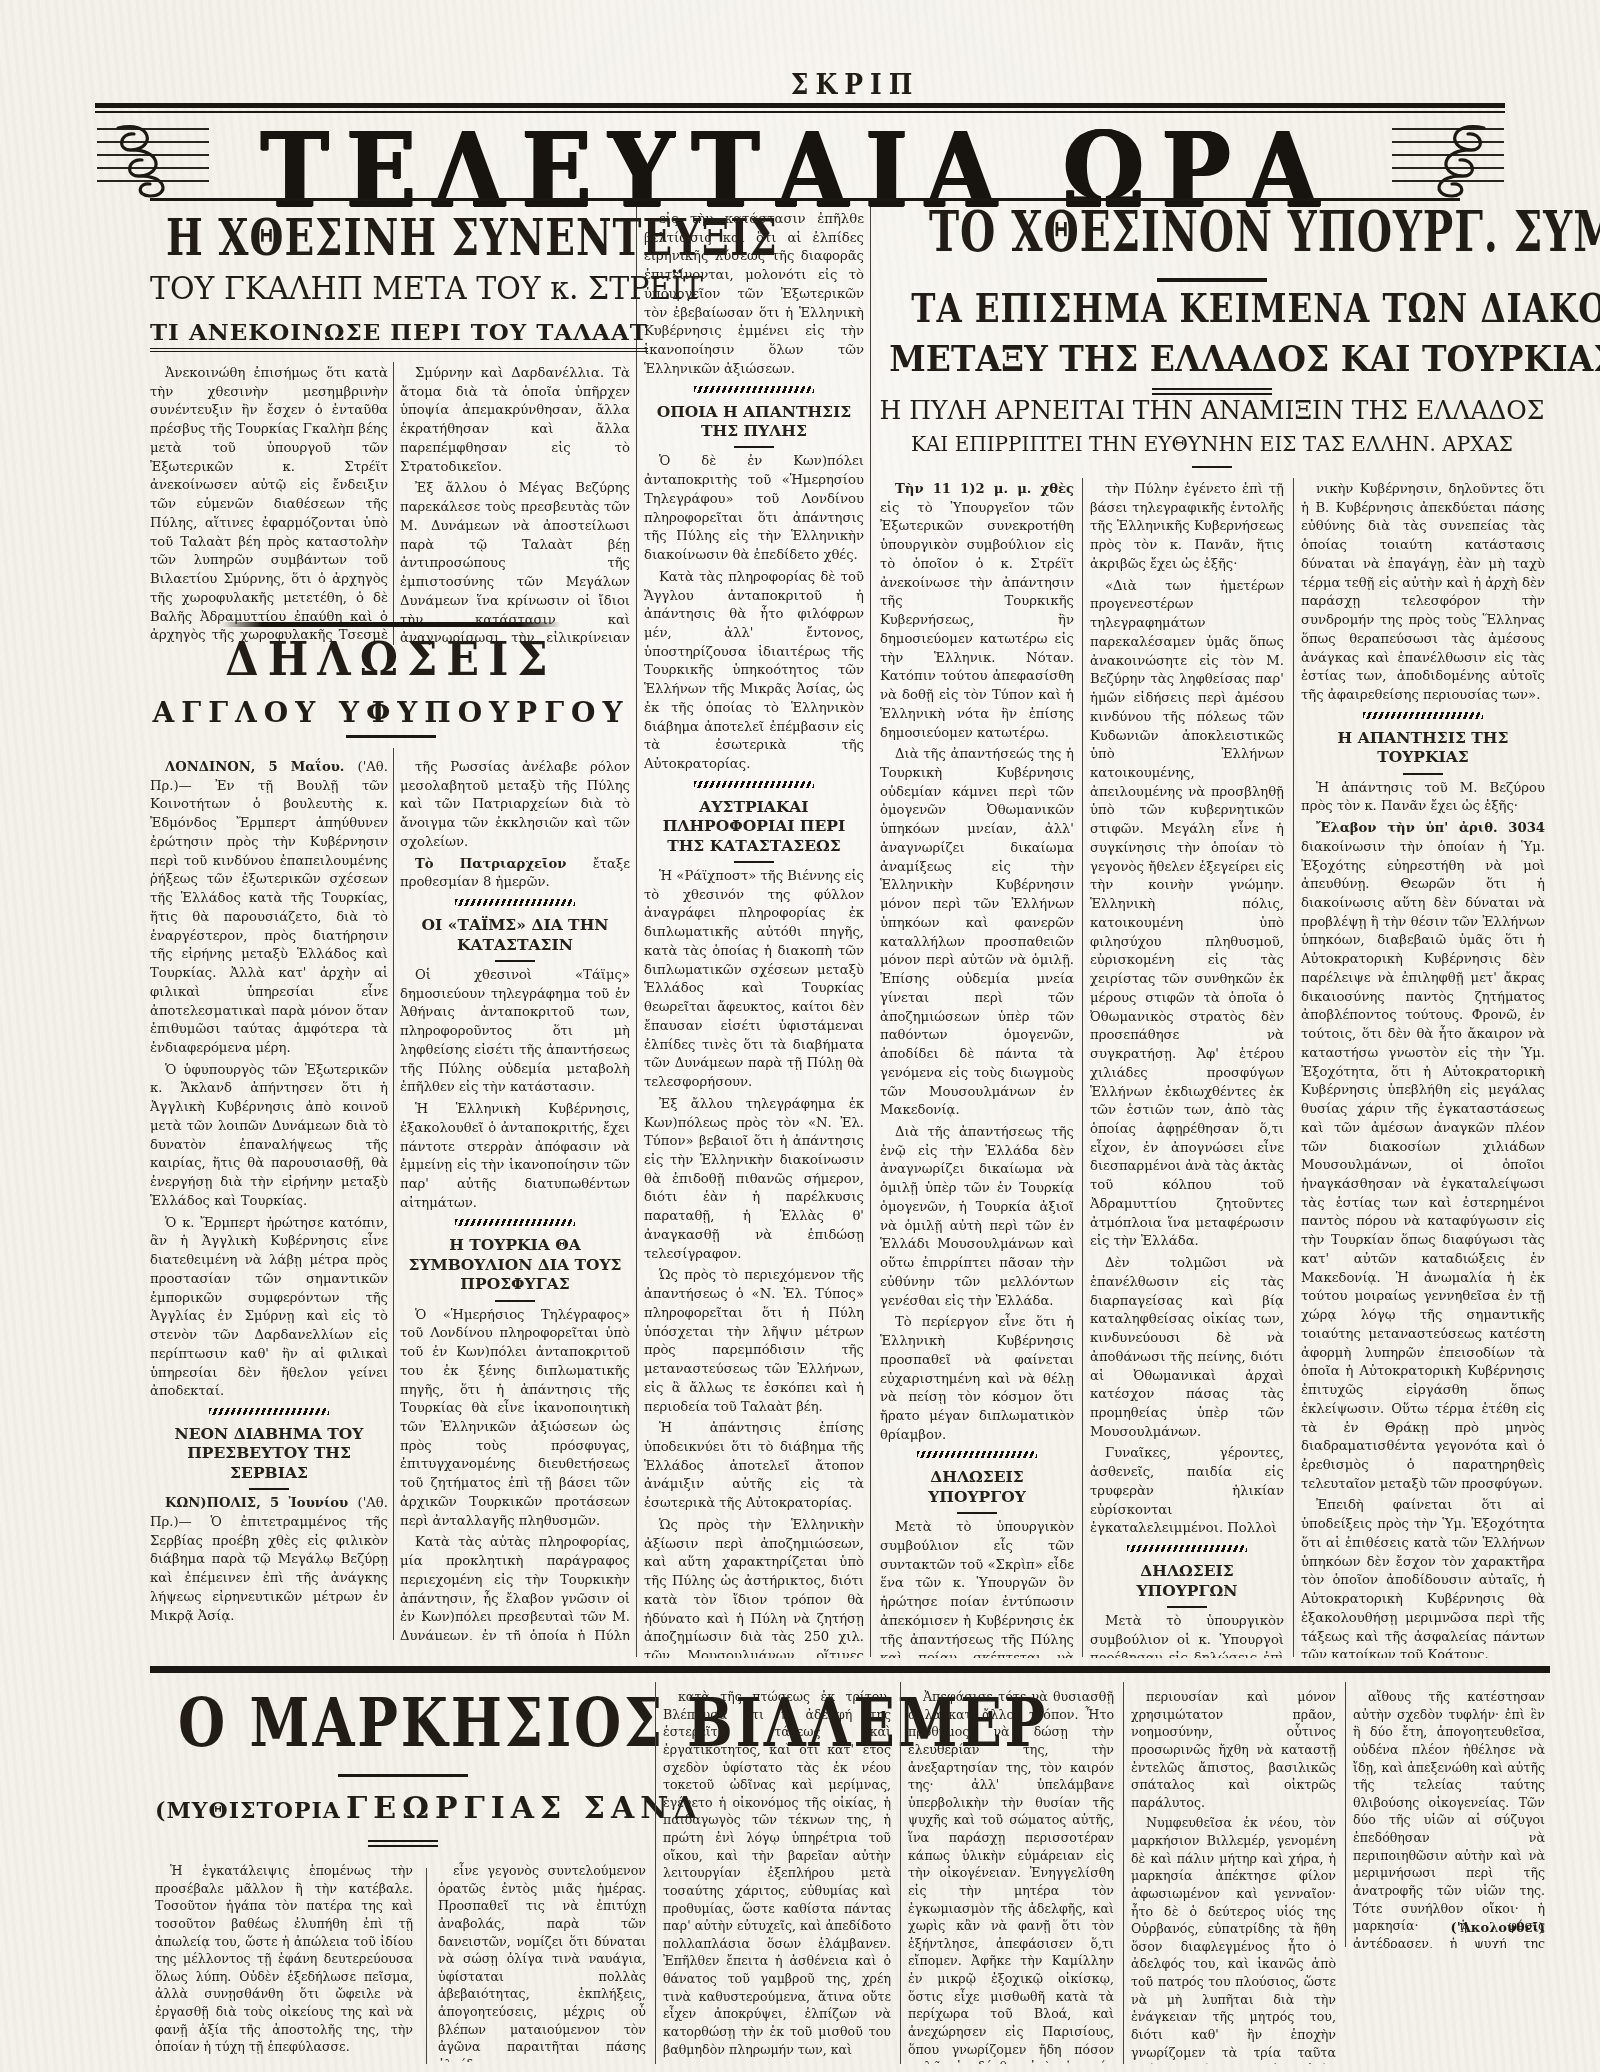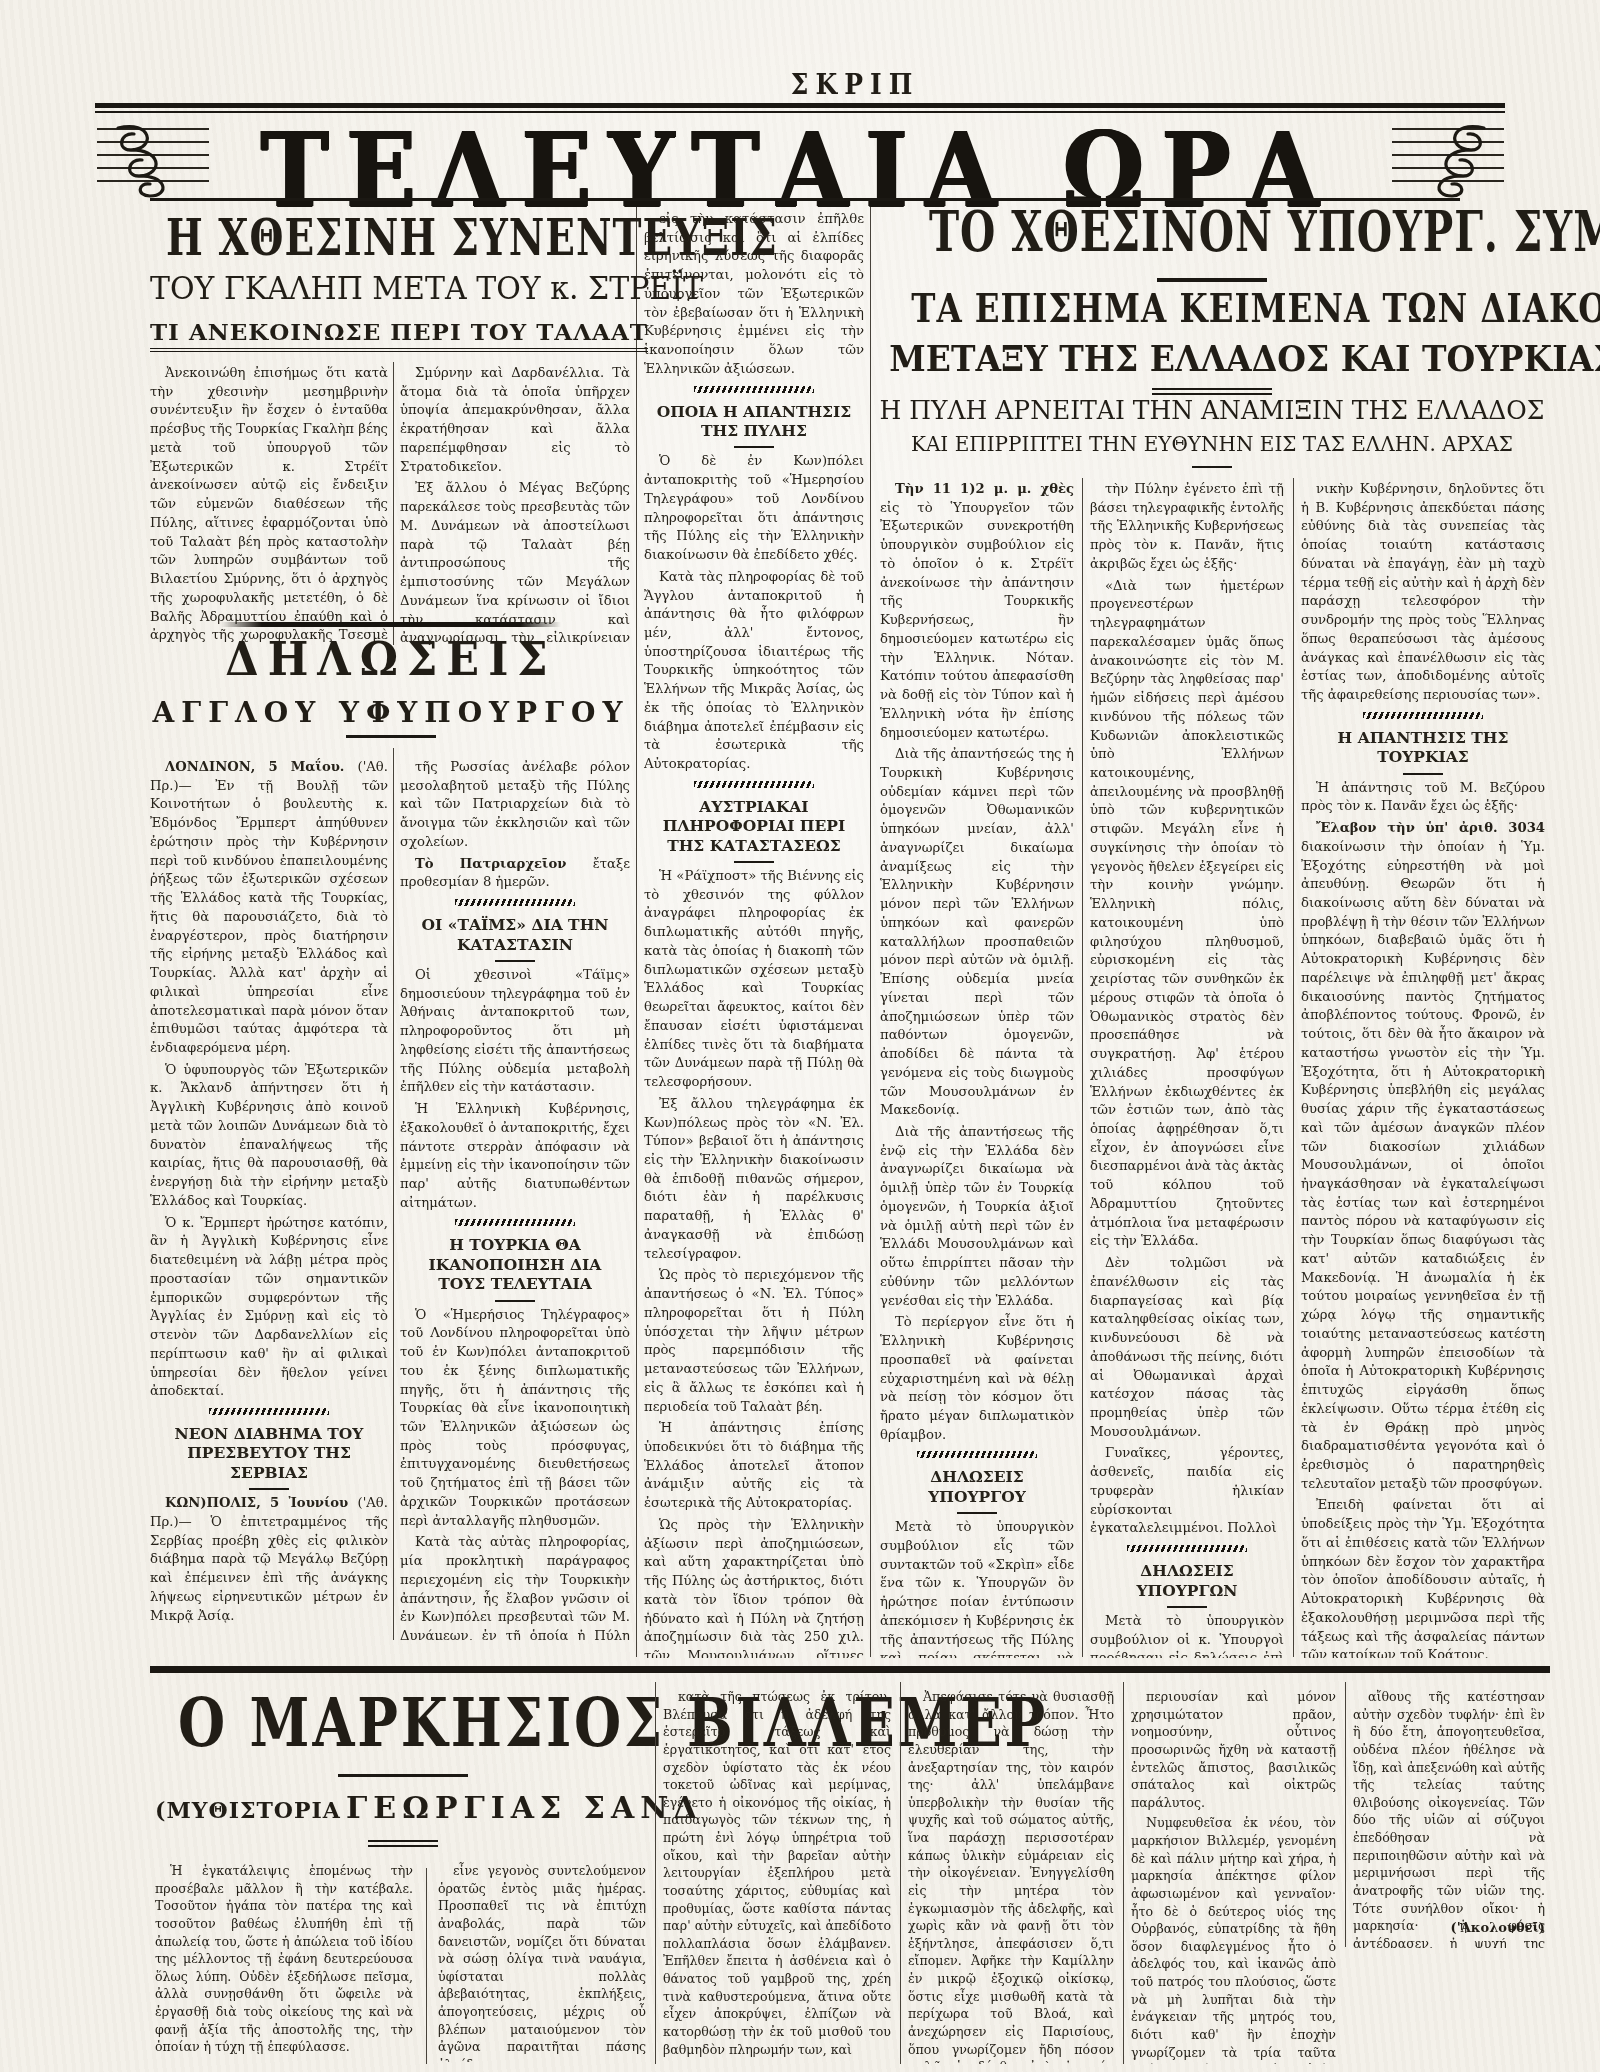--- a/index.html
+++ b/index.html
@@ -124,21 +124,21 @@
       <p class="bp"><b>Τὸ Πατριαρχεῖον </b>ἔταξε προθεσμίαν 8 ἡμερῶν.</p>
       <div class="sq"></div>
       <div class="hwrap">
         <div class="colhead">ΟΙ «ΤΑΪΜΣ» ΔΙΑ ΤΗΝ ΚΑΤΑΣΤΑΣΙΝ</div>
         <div class="srule small"></div>
       </div>
       <p class="bp">Οἱ χθεσινοὶ «Τάϊμς» δημοσιεύουν τηλεγράφημα τοῦ ἐν Ἀθήναις ἀνταποκριτοῦ των, πληροφοροῦντος ὅτι μὴ ληφθείσης εἰσέτι τῆς ἀπαντήσεως τῆς Πύλης οὐδεμία μεταβολὴ ἐπῆλθεν εἰς τὴν κατάστασιν.</p>
       <p class="bp">Ἡ Ἑλληνικὴ Κυβέρνησις, ἐξακολουθεῖ ὁ ἀνταποκριτής, ἔχει πάντοτε στερρὰν ἀπόφασιν νὰ ἐμμείνῃ εἰς τὴν ἱκανοποίησιν τῶν παρ' αὐτῆς διατυπωθέντων αἰτημάτων.</p>
       <div class="sq"></div>
       <div class="hwrap">
-        <div class="colhead">Η ΤΟΥΡΚΙΑ ΘΑ ΙΚΑΝΟΠΟΙΗΣΗ ΔΙΑ ΤΟΥΣ ΤΕΛΕΥΤΑΙΑ</div>
+        <div class="colhead">Η ΤΟΥΡΚΙΑ ΘΑ ΣΥΜΒΟΥΛΙΟΝ ΔΙΑ ΤΟΥΣ ΠΡΟΣΦΥΓΑΣ</div>
         <div class="srule small"></div>
       </div>
       <p class="bp">Ὁ «Ἡμερήσιος Τηλέγραφος» τοῦ Λονδίνου πληροφορεῖται ὑπὸ τοῦ ἐν Κων)πόλει ἀνταποκριτοῦ του ἐκ ξένης διπλωματικῆς πηγῆς, ὅτι ἡ ἀπάντησις τῆς Τουρκίας θὰ εἶνε ἱκανοποιητικὴ τῶν Ἑλληνικῶν ἀξιώσεων ὡς πρὸς τοὺς πρόσφυγας, ἐπιτυγχανομένης διευθετήσεως τοῦ ζητήματος ἐπὶ τῇ βάσει τῶν ἀρχικῶν Τουρκικῶν προτάσεων περὶ ἀνταλλαγῆς πληθυσμῶν.</p>
       <p class="bp">Κατὰ τὰς αὐτὰς πληροφορίας, μία προκλητικὴ παράγραφος περιεχομένη εἰς τὴν Τουρκικὴν ἀπάντησιν, ἧς ἔλαβον γνῶσιν οἱ ἐν Κων)πόλει πρεσβευταὶ τῶν Μ. Δυνάμεων, ἐν τῇ ὁποίᾳ ἡ Πύλη δηλοῖ ὅτι δὲν δύναται νὰ ἀνεχθῇ ἐπέμβασιν ξένης Δυνάμεως εἰς τὰ ἐσωτερικὰ αὐτῆς πράγματα, πρόκειται ν' ἀποσβεσθῇ τοῦ κειμένου τῇ ἐπεμβάσει μιᾶς τῶν Μ. Δυνάμεων, ἥτις ἐπέμεινεν εἰς τοῦτο παρὰ τῇ Πύλῃ.</p>
     </div>
 
   <div class="col" style="left:644px;top:210px;width:220px;height:1448px;">
       <p class="bp">εἰς τὴν κατάστασιν ἐπῆλθε βελτίωσις καὶ ὅτι αἱ ἐλπίδες εἰρηνικῆς λύσεως τῆς διαφορᾶς ἐπιτείνονται, μολονότι εἰς τὸ ὑπουργεῖον τῶν Ἐξωτερικῶν τὸν ἐβεβαίωσαν ὅτι ἡ Ἑλληνικὴ Κυβέρνησις ἐμμένει εἰς τὴν ἱκανοποίησιν ὅλων τῶν Ἑλληνικῶν ἀξιώσεων.</p>
       <div class="sq"></div>
       <div class="hwrap">

